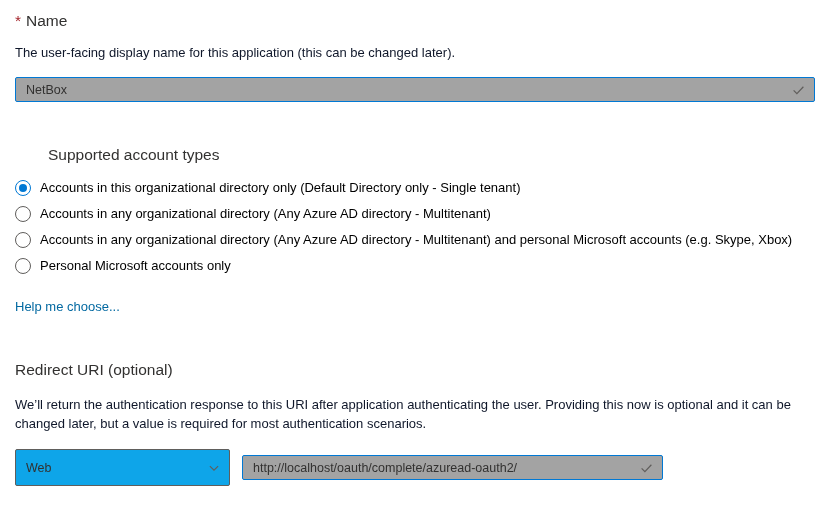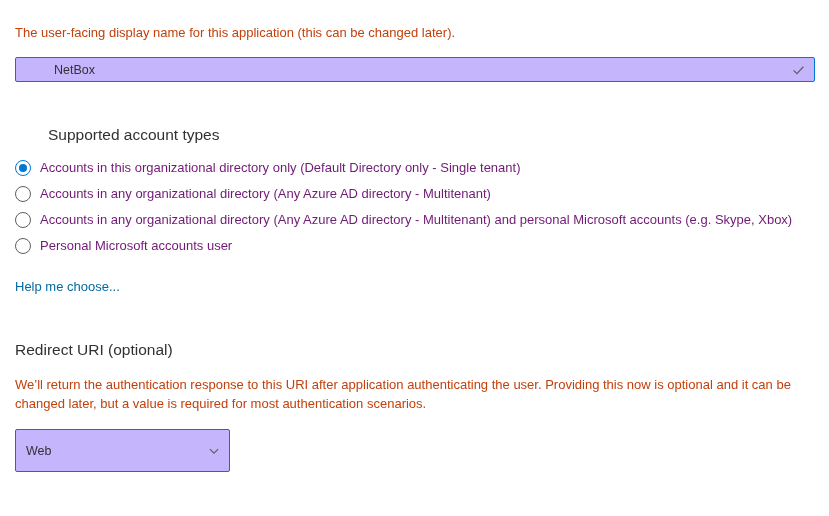--- a/index.html
+++ b/index.html
@@ -20,33 +20,32 @@
     color: #323130;
     margin: 0;
     line-height: 20px;
   }
   .required { color: #a4262c; margin-right: 5px; }
 
   .desc {
     font-size: 13px;
     line-height: 18px;
     margin: 13px 0 0 0;
-    color: #c2410c;
+    color: #0f172a;
     max-width: 800px;
   }
 
   .input-wrap {
     position: relative;
     display: flex;
     align-items: center;
     height: 25px;
     border: 1px solid #0078d4;
     border-radius: 2px;
-    background: #c4b5fd;
-    padding-left: 28px;
+    background: #a3a3a3;
   }
   .input-wrap.name-input-wrap { margin-top: 15px; width: 800px; }
   input.text-input {
     flex: 1 1 auto;
     height: 100%;
     border: none;
     outline: none;
     background: transparent;
     font-family: inherit;
     font-size: 12.5px;
@@ -87,21 +86,21 @@
     justify-content: center;
   }
   .radio.selected { border-color: #0078d4; }
   .radio.selected::after {
     content: "";
     width: 8px;
     height: 8px;
     border-radius: 50%;
     background: #0078d4;
   }
-  .radio-label { font-size: 13px; color: #701a75; line-height: 16px; }
+  .radio-label { font-size: 13px; color: #000000; line-height: 16px; }
 
   .help-link {
     display: inline-block;
     margin-top: 20px;
     font-size: 13px;
     color: #0369a1;
     text-decoration: none;
     cursor: pointer;
   }
 
@@ -111,40 +110,41 @@
   .controls-row {
     margin-top: 16px;
     display: flex;
     align-items: center;
   }
   .dropdown {
     position: relative;
     display: flex;
     align-items: center;
     width: 215px;
-    height: 43px;
+    height: 37px;
     border: 1px solid #605e5c;
     border-radius: 2px;
-    background: #c4b5fd;
+    background: #0ea5e9;
     cursor: pointer;
     margin-right: 12px;
   }
   .dropdown-value {
     font-size: 12.5px;
     color: #323130;
     padding-left: 10px;
   }
   .uri-input-wrap { width: 421px; }
 </style>
 </head>
 <body>
 
 <div class="page">
 
   <section>
+    <h2 class="section-heading"><span class="required">*</span><span>Name</span></h2>
     <p class="desc">The user-facing display name for this application (this can be changed later).</p>
     <div class="input-wrap name-input-wrap">
       <input class="text-input" type="text" value="NetBox" style="">
       <span class="trailing-icon">
         <svg width="13" height="13" viewBox="0 0 16 16" fill="none">
             <path d="M2 8.5l4 4L14 4" stroke="currentColor" stroke-width="1.5"></path>
           </svg>
       </span>
     </div>
   </section>
@@ -160,36 +160,44 @@
       <div class="radio-row">
         <span class="radio"></span>
         <span class="radio-label">Accounts in any organizational directory (Any Azure AD directory - Multitenant)</span>
       </div>
       <div class="radio-row">
         <span class="radio"></span>
         <span class="radio-label">Accounts in any organizational directory (Any Azure AD directory - Multitenant) and personal Microsoft accounts (e.g. Skype, Xbox)</span>
       </div>
       <div class="radio-row">
         <span class="radio"></span>
-        <span class="radio-label">Personal Microsoft accounts user</span>
+        <span class="radio-label">Personal Microsoft accounts only</span>
       </div>
     </div>
 
     <a class="help-link">Help me choose...</a>
   </section>
 
   <section>
     <h2 class="section-heading redirect-heading">Redirect URI (optional)</h2>
     <p class="desc redirect-desc">We’ll return the authentication response to this URI after application authenticating the user. Providing this now is optional and it can be changed later, but a value is required for most authentication scenarios.</p>
 
     <div class="controls-row">
       <div class="dropdown">
         <span class="dropdown-value">Web</span>
         <span class="trailing-icon">
           <svg width="12" height="12" viewBox="0 0 16 16" fill="none">
               <path d="M2.5 5.5L8 11l5.5-5.5" stroke="currentColor" stroke-width="1.5"></path>
             </svg>
         </span>
       </div>
+      <div class="input-wrap uri-input-wrap">
+        <input class="text-input" type="text" value="http://localhost/oauth/complete/azuread-oauth2/" style="">
+        <span class="trailing-icon">
+          <svg width="13" height="13" viewBox="0 0 16 16" fill="none">
+              <path d="M2 8.5l4 4L14 4" stroke="currentColor" stroke-width="1.5"></path>
+            </svg>
+        </span>
+      </div>
     </div>
   </section>
 
 </div>
 
 </body></html>

